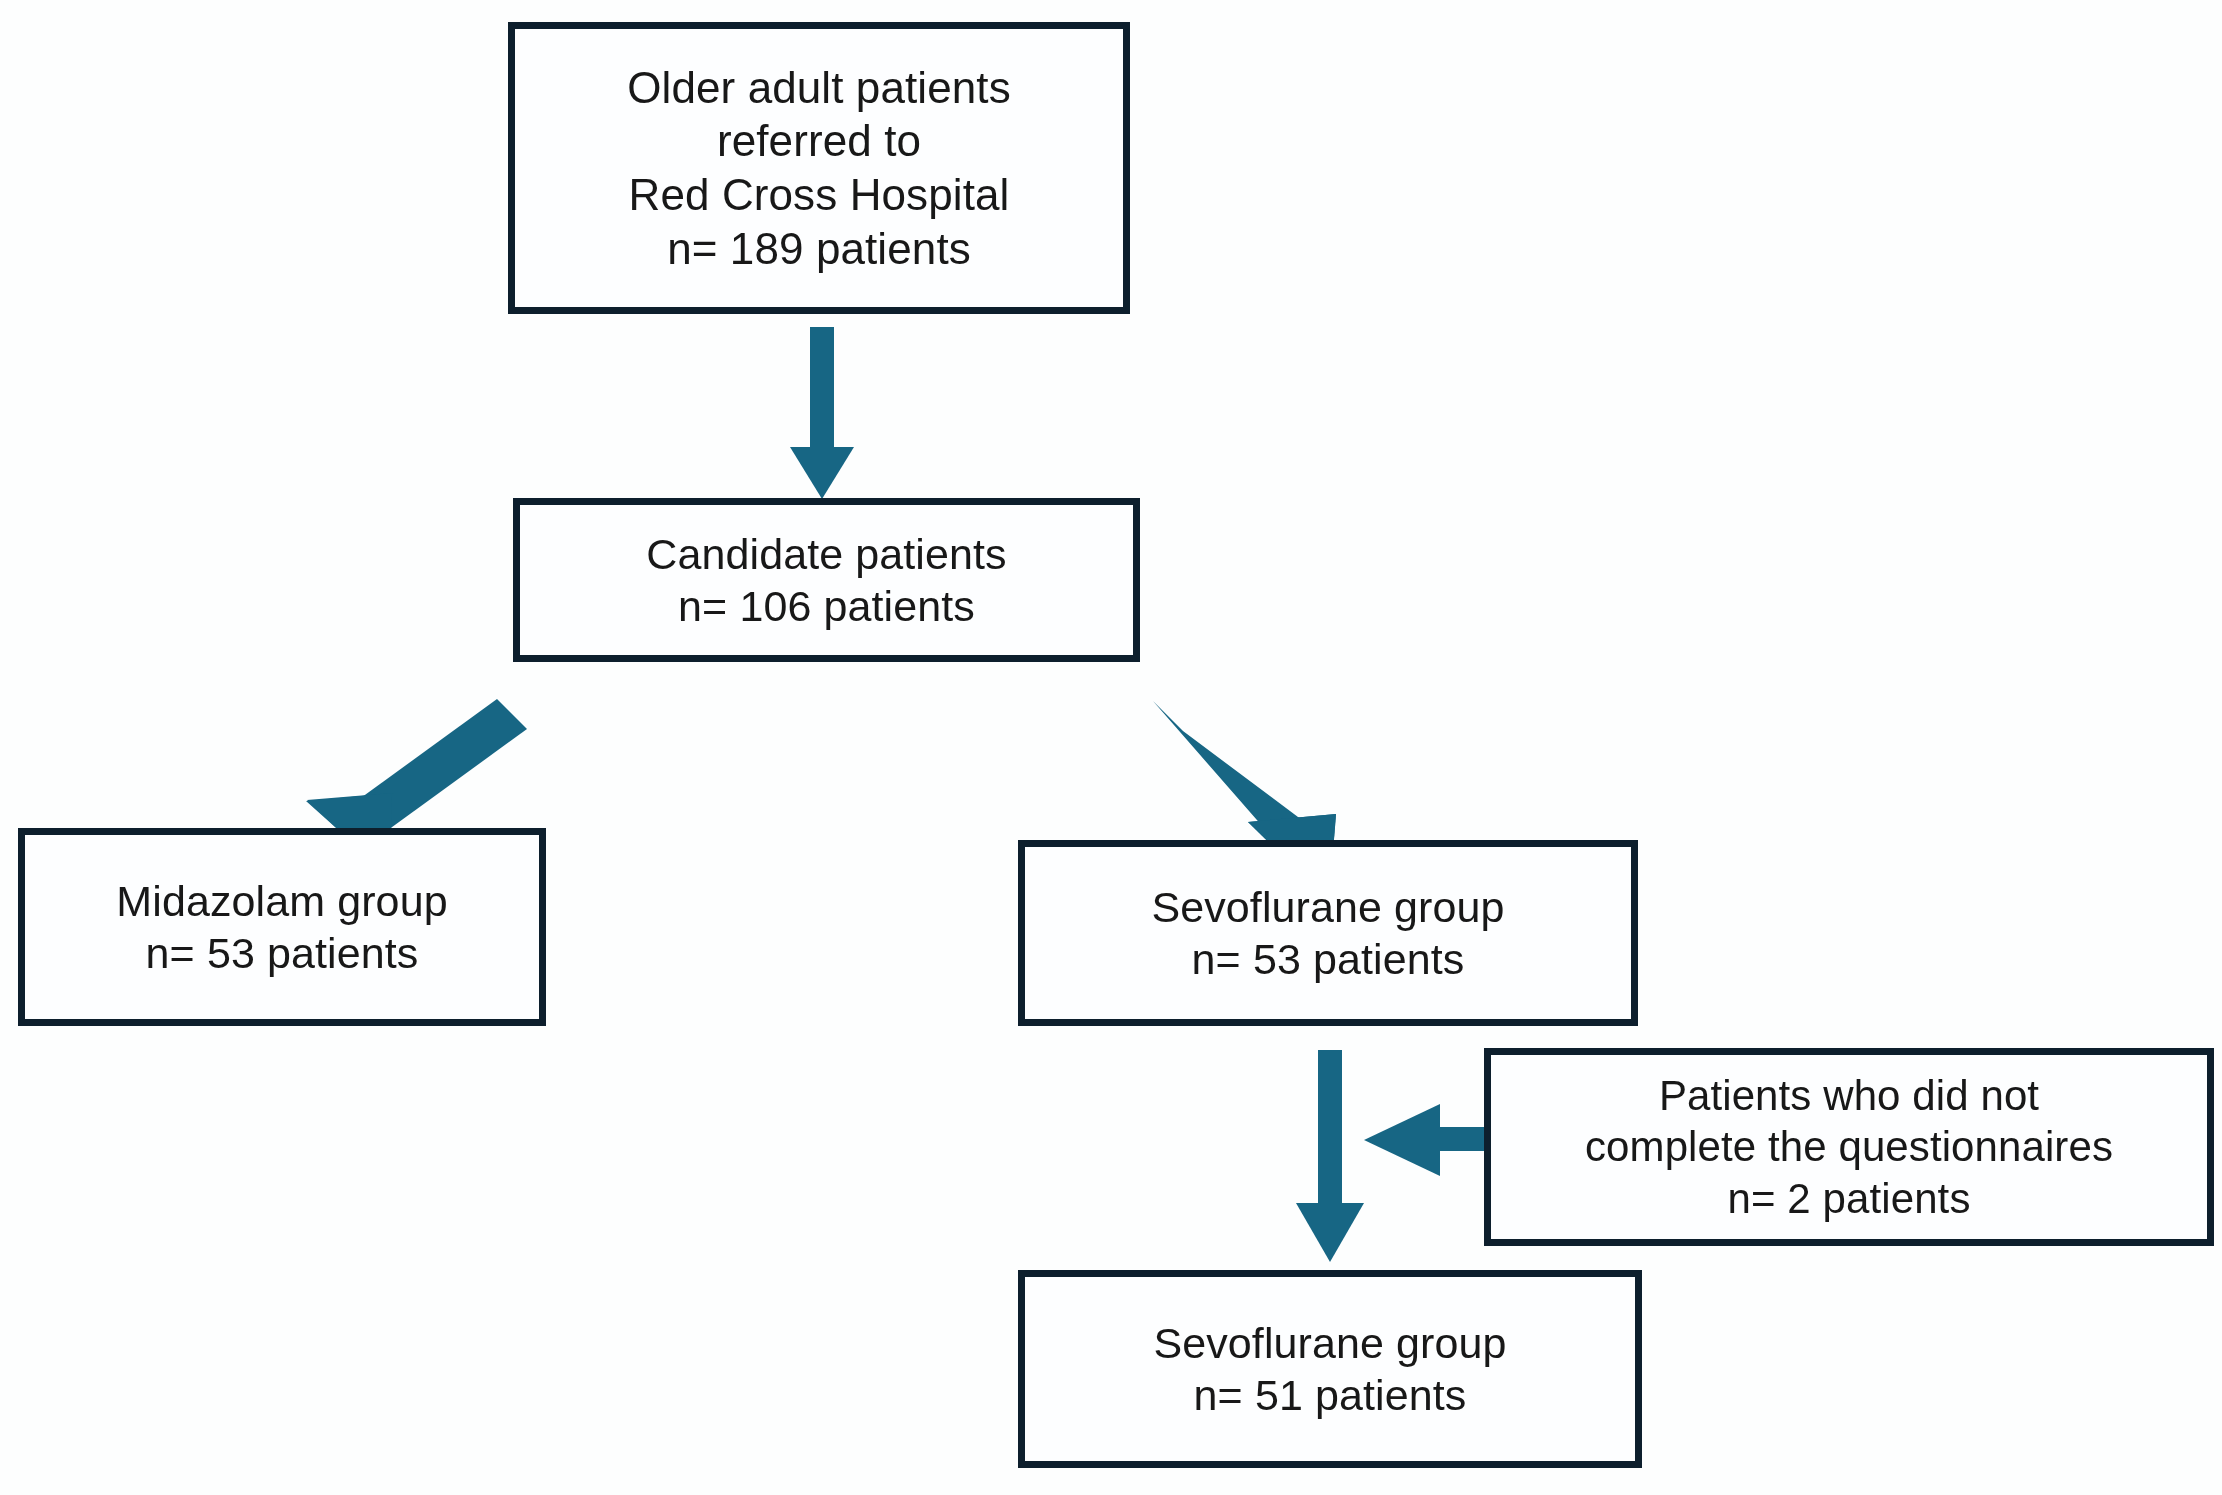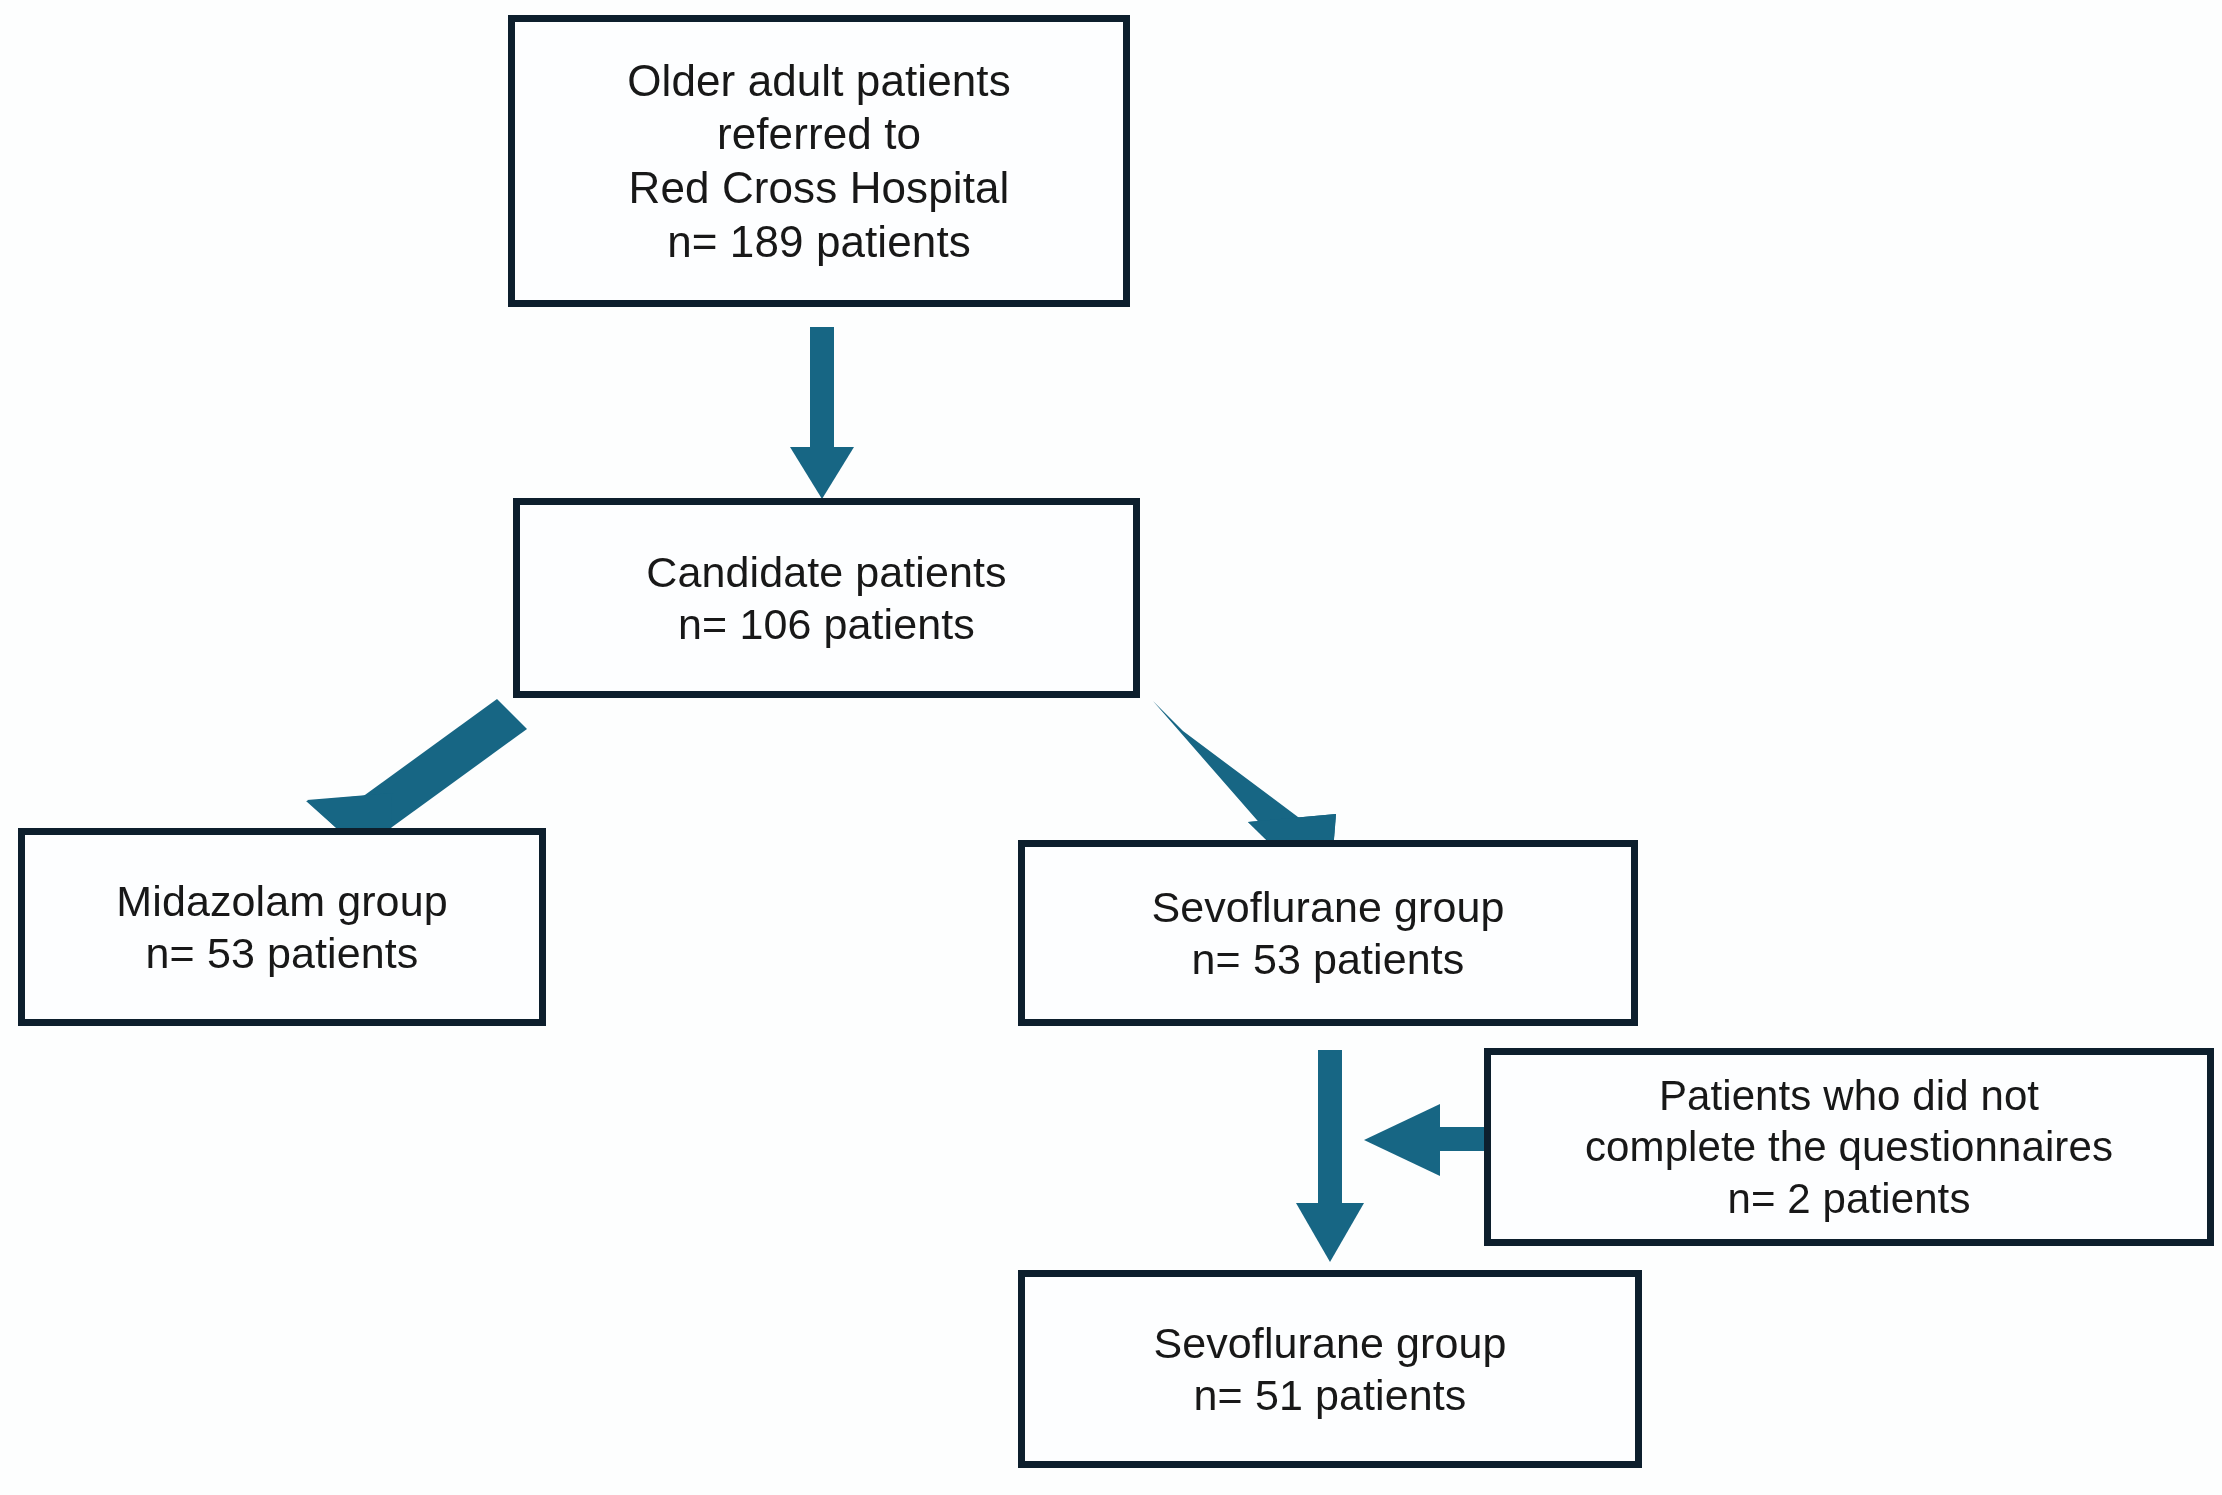--- a/index.html
+++ b/index.html
@@ -39,22 +39,22 @@
   svg.arrows {
     position: absolute;
     left: 0;
     top: 0;
     width: 2222px;
     height: 1495px;
     pointer-events: none;
   }
 
   
-  #box-referred   { left: 508px;  top: 15px;   width: 622px; height: 292px; }
-  #box-candidate  { left: 513px;  top: 498px;  width: 627px; height: 200px; }
+  #box-referred   { left: 508px;  top: 22px;   width: 622px; height: 292px; }
+  #box-candidate  { left: 513px;  top: 498px;  width: 627px; height: 164px; }
   #box-midazolam  { left: 18px;   top: 828px;  width: 528px; height: 198px; }
   #box-sevo-53    { left: 1018px; top: 840px;  width: 620px; height: 186px; }
   #box-excluded   { left: 1484px; top: 1048px; width: 730px; height: 198px; }
   #box-sevo-51    { left: 1018px; top: 1270px; width: 624px; height: 198px; }
 
   #box-referred  .box-text { font-size: 44px; }
   #box-excluded  .box-text { font-size: 42px; }
 </style>
 </head>
 <body>

